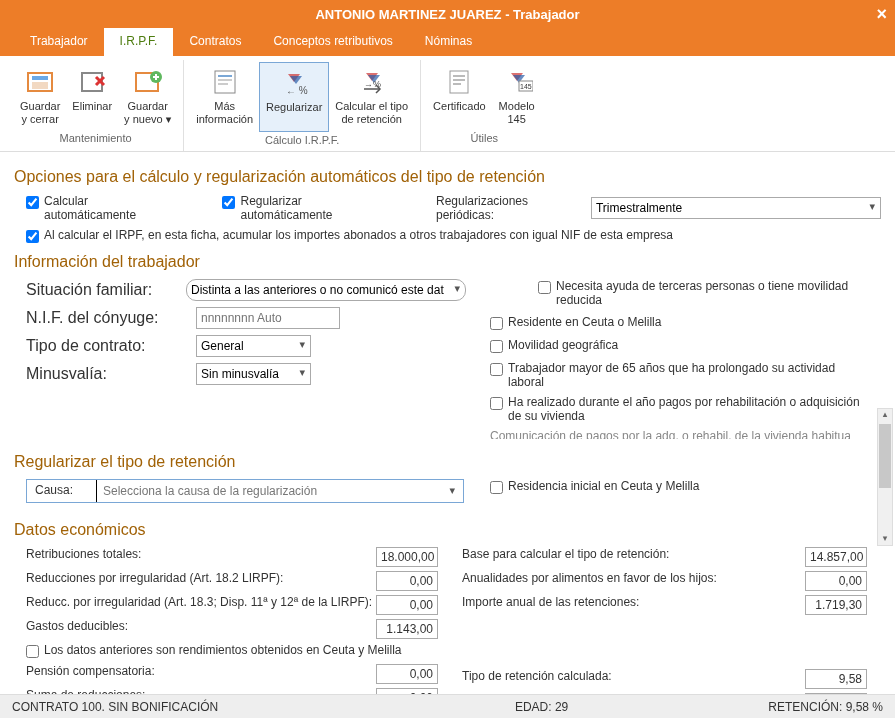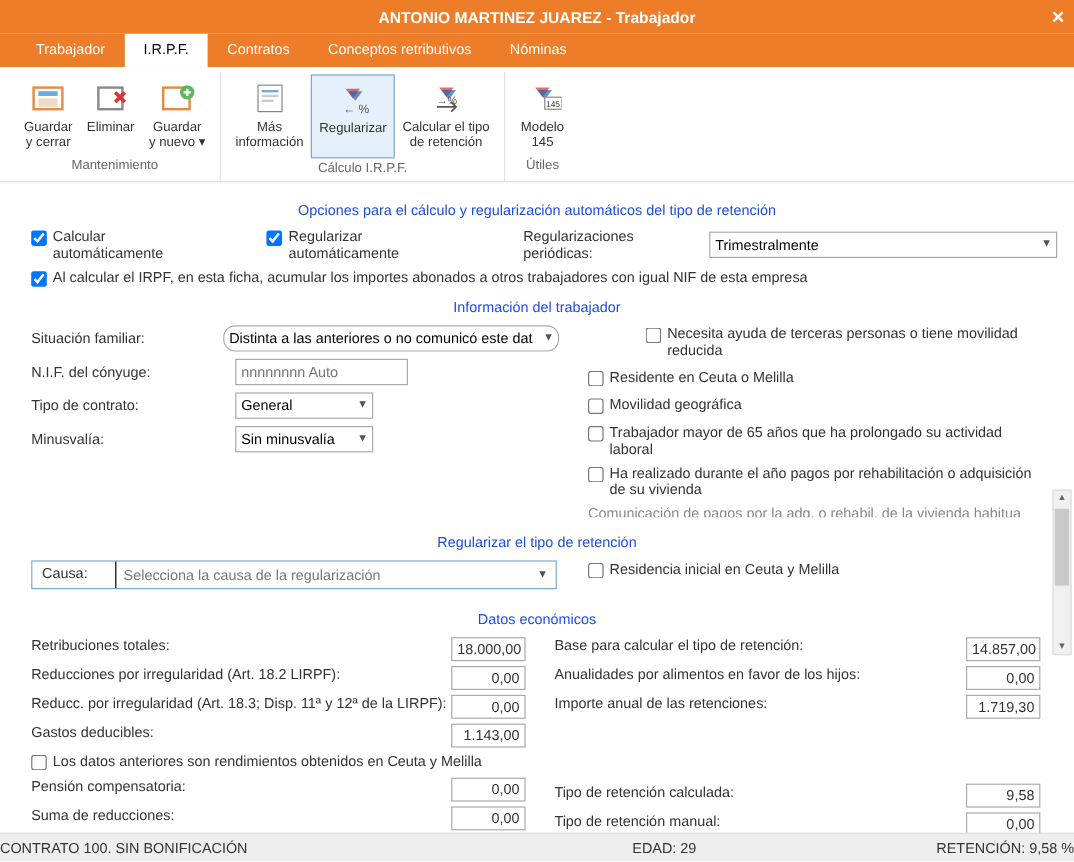--- a/index.html
+++ b/index.html
@@ -4,36 +4,36 @@
 <style>
   * { box-sizing: border-box; margin: 0; padding: 0; }
   body { font-family: "Segoe UI", Tahoma, sans-serif; font-size: 12px; color: #333; background: #fff; width: 895px; height: 718px; overflow: hidden; position: relative; }
   
   .titlebar { background: #ed7d28; color: #fff; height: 28px; display: flex; align-items: center; justify-content: center; position: relative; }
   .titlebar .title { font-size: 13px; font-weight: bold; }
   .titlebar .close { position: absolute; right: 8px; top: 4px; color: #fff; font-size: 18px; font-weight: bold; cursor: pointer; }
   
   .tabs { background: #ed7d28; display: flex; height: 28px; padding-left: 14px; }
   .tab { padding: 6px 16px; color: #fff; font-size: 12px; cursor: pointer; }
-  .tab.active { background: #fff; color: #000000; }
+  .tab.active { background: #fff; color: #4d7c0f; }
   
   .ribbon { display: flex; background: #fff; border-bottom: 1px solid #ddd; padding: 4px 8px 0 8px; }
   .rgroup { display: flex; flex-direction: column; align-items: center; padding: 2px 6px 2px 6px; border-right: 1px solid #e0e0e0; }
   .rgroup:last-child { border-right: none; }
   .rbuttons { display: flex; }
   .rbtn { display: flex; flex-direction: column; align-items: center; justify-content: flex-start; padding: 4px 6px; cursor: pointer; font-size: 11px; text-align: center; line-height: 1.2; min-width: 50px; }
   .rbtn.selected { border: 1px solid #7aa7d6; background: #e6f0fa; }
   .rbtn .ricon { width: 32px; height: 32px; display: flex; align-items: center; justify-content: center; margin-bottom: 2px; }
   .rgroup .rlabel { font-size: 11px; color: #666; padding: 2px 0 3px 0; }
   
   .content { padding: 10px 14px; position: relative; height: calc(718px - 28px - 28px - 92px - 24px); overflow: hidden; }
-  .section-title { font-size: 12px; color: #1d4ed8; margin: 6px 0 8px 0; text-align: center; }
+  .section-title { font-size: 16px; color: #a16207; margin: 6px 0 8px 0; }
   
   .row { display: flex; align-items: center; margin-bottom: 6px; }
-  .lbl { width: 170px; font-size: 12px; }
+  .lbl { width: 170px; font-size: 16px; }
   
   input[type=text], select { border: 1px solid #aaa; font-size: 12px; padding: 2px 4px; height: 22px; background: #fff; }
   select { appearance: none; -webkit-appearance: none; background-image: none; }
   .sel-wrap { position: relative; display: inline-block; }
   .sel-wrap::after { content: "▾"; position: absolute; right: 6px; top: 3px; color: #555; pointer-events: none; font-size: 11px; }
   .sel-wrap.large select { width: 280px; border-radius: 10px; }
   .sel-wrap.med select { width: 115px; }
   .sel-wrap.trim select { width: 214px; }
   
   .chk { display: flex; align-items: flex-start; gap: 5px; font-size: 12px; }
@@ -49,21 +49,21 @@
   .causa-sel::after { content:"▾"; position:absolute; right:8px; top:4px; color:#555; font-size:11px;}
   
   .numfield { width: 62px; text-align: right; border: 1px solid #aaa; padding: 2px 4px; height: 20px; font-size: 12px; display: inline-block; }
   .econ-row { display: flex; align-items: flex-start; margin-bottom: 4px; }
   .econ-row .elabel { flex: 1; }
   
   .scroll-track { position: absolute; right: 2px; top: 256px; width: 16px; height: 138px; background: #f0f0f0; border: 1px solid #ddd;}
   .scroll-thumb { background: #c8c8c8; width: 12px; height: 64px; margin: 1px auto; }
   .scroll-btn { height: 14px; text-align: center; font-size: 9px; color: #666; cursor: pointer; }
   
-  .statusbar { position: absolute; left:0; right:0; bottom: 0; height: 24px; background: #eee; display: flex; align-items: center; padding: 0 0; font-size: 12px; color: #333; border-top: 1px solid #ddd;}
+  .statusbar { position: absolute; left:0; right:0; bottom: 0; height: 24px; background: #eee; display: flex; align-items: center; padding: 0 12px; font-size: 12px; color: #333; border-top: 1px solid #ddd;}
   .statusbar .sp { flex: 1; }
   
   .cut-text { color: #888; white-space: nowrap; overflow: hidden; }
   .placeholder { color: #aaa; }
 </style>
 </head>
 <body>
 
 <div class="titlebar">
   <span class="title">ANTONIO MARTINEZ JUAREZ - Trabajador</span>
@@ -155,20 +155,32 @@
         </span>
         <span>Calcular el tipo</span>
         <span>de retención</span>
       </div>
     </div>
     <div class="rlabel">Cálculo I.R.P.F.</div>
   </div>
 
   <div class="rgroup">
     <div class="rbuttons">
+      <div class="rbtn">
+        <span class="ricon">
+          <svg width="32" height="30">
+              <rect x="7" y="4" width="18" height="22" fill="#fff" stroke="#999"></rect>
+              <rect x="10" y="8" width="12" height="2" fill="#bbb"></rect>
+              <rect x="10" y="12" width="12" height="2" fill="#bbb"></rect>
+              <rect x="10" y="16" width="8" height="2" fill="#bbb"></rect>
+            </svg>
+        </span>
+        <span>Certificado</span>
+        <span>&nbsp;</span>
+      </div>
       <div class="rbtn">
         <span class="ricon">
           <svg width="32" height="30">
               <path d="M10 6 L16 14 L22 6" fill="#c33" opacity="0.7"></path>
               <path d="M10 6 L16 14 L22 6" fill="#2a5ca8" opacity="0.7" transform="translate(2,2)"></path>
               <rect x="18" y="14" width="14" height="10" fill="#fff" stroke="#888"></rect>
               <text x="19" y="22" font-size="7" fill="#333">145</text>
             </svg>
         </span>
         <span>Modelo</span>

